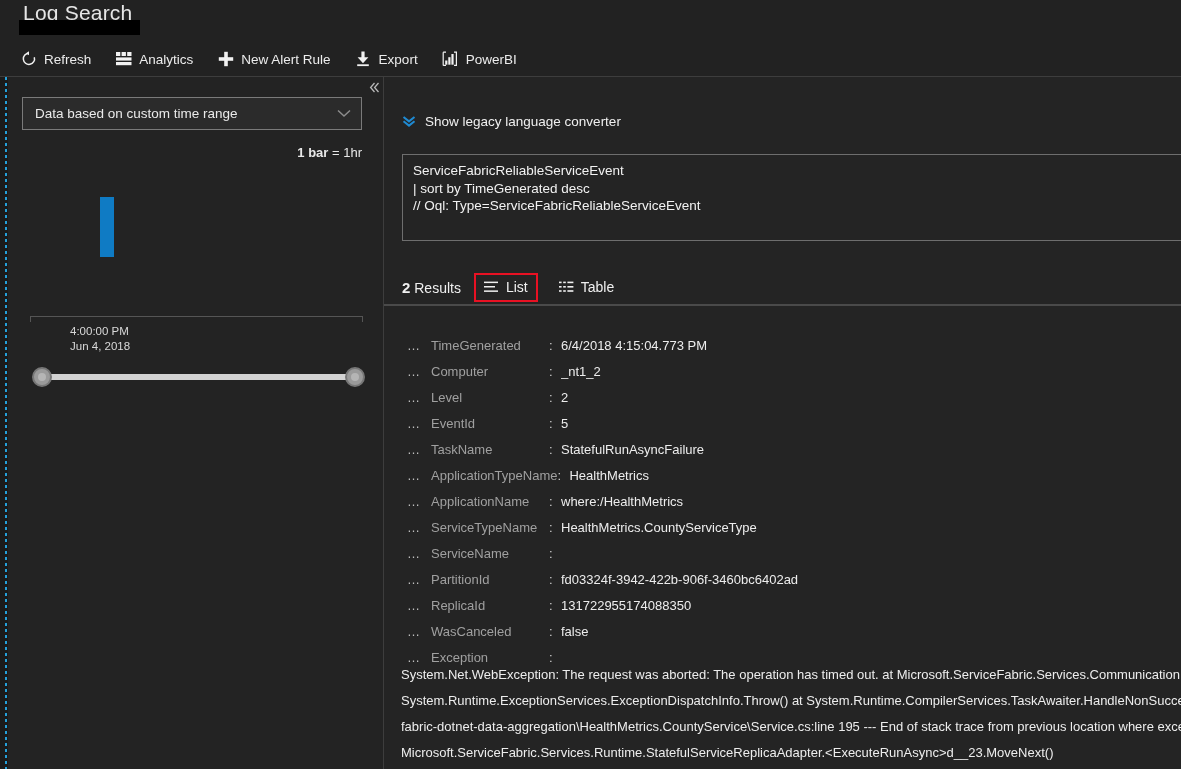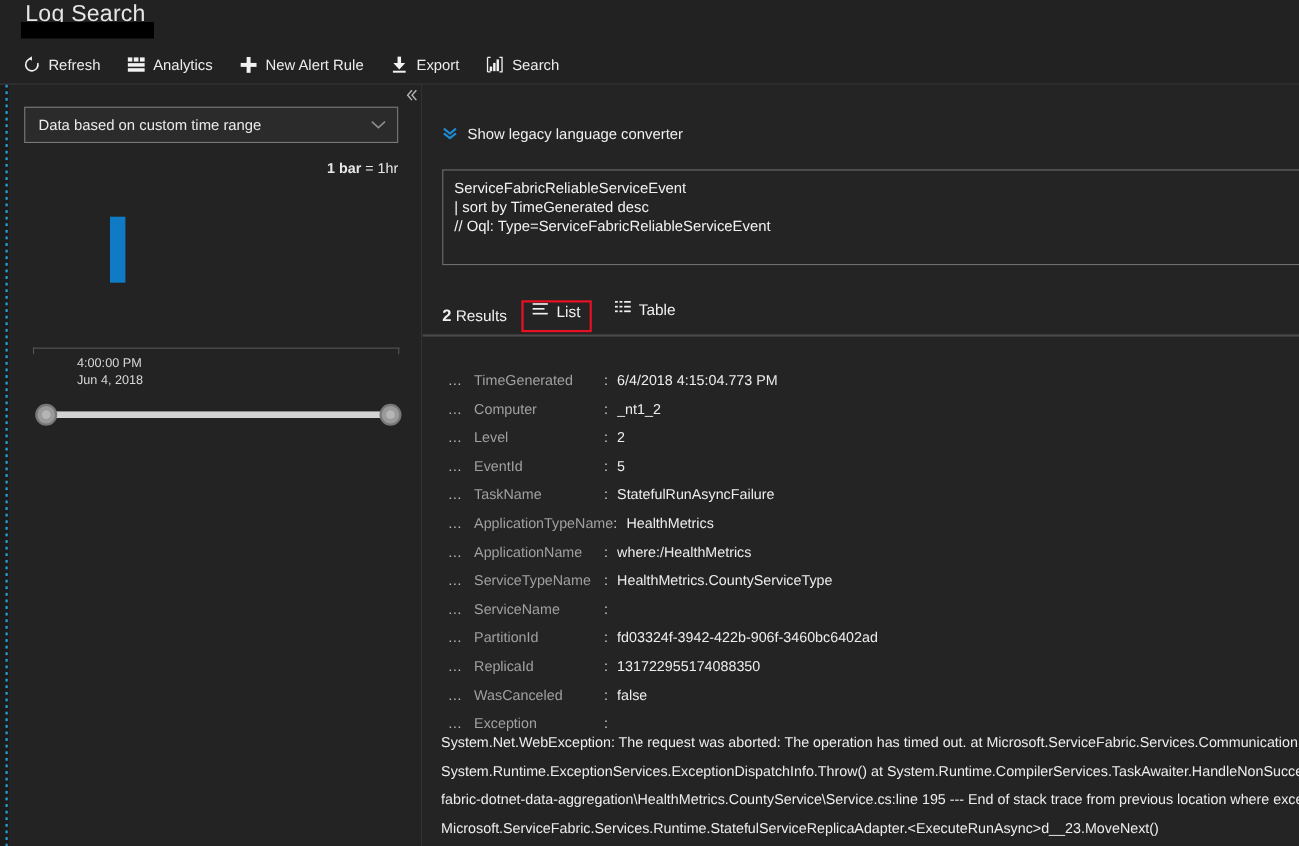--- a/index.html
+++ b/index.html
@@ -134,21 +134,21 @@
     white-space: pre; overflow: hidden; cursor: text;
   }
 
   #results-bar {
     position: absolute; left: 18px; top: 195px; height: 30px;
     display: flex; align-items: center;
   }
   #results-count { font-size: 14px; color: #f0f0f0; white-space: nowrap; }
   #results-count b { font-weight: bold; font-size: 15px; }
   .view-tab {
-    display: flex; align-items: flex-start; height: 29px; padding: 0 8px;
+    display: flex; align-items: center; height: 29px; padding: 0 8px;
     margin-left: 13px; font-size: 14px; color: #f0f0f0; cursor: pointer;
     white-space: nowrap;
   }
   .view-tab .vt-ico { margin-right: 7px; display: inline-flex; }
   .view-tab.selected { border: 2px solid #e81123; }
 
   #results-rule {
     position: absolute; left: 0px; top: 227px; width: 797px; height: 2px;
     background: #4a4a4a;
   }
@@ -237,21 +237,21 @@
     <div class="tb-item">
       <span class="tb-ico">
         <svg width="16" height="16" viewBox="0 0 16 16">
           <path d="M1.2 1.2 L4 1.2 M1.2 1.2 L1.2 14.4 M1.2 14.4 L4 14.4" fill="none" stroke="#f2f2f2" stroke-width="1.2"></path>
           <path d="M12 1.2 L14.4 1.2 L14.4 14.4 L12 14.4" fill="none" stroke="#f2f2f2" stroke-width="1.2"></path>
           <rect x="3.2" y="9.5" width="2.2" height="4.2" fill="#f2f2f2"></rect>
           <rect x="6.3" y="6.2" width="2.2" height="7.5" fill="#f2f2f2"></rect>
           <rect x="9.4" y="3" width="2.2" height="10.7" fill="#f2f2f2"></rect>
         </svg>
       </span>
-      <span>Search</span>
+      <span>PowerBI</span>
     </div>
 
   </div>
   <div id="header-rule"></div>
 </div>
 
 <div id="left-accent"></div>
 
 <div id="left-panel">
 

